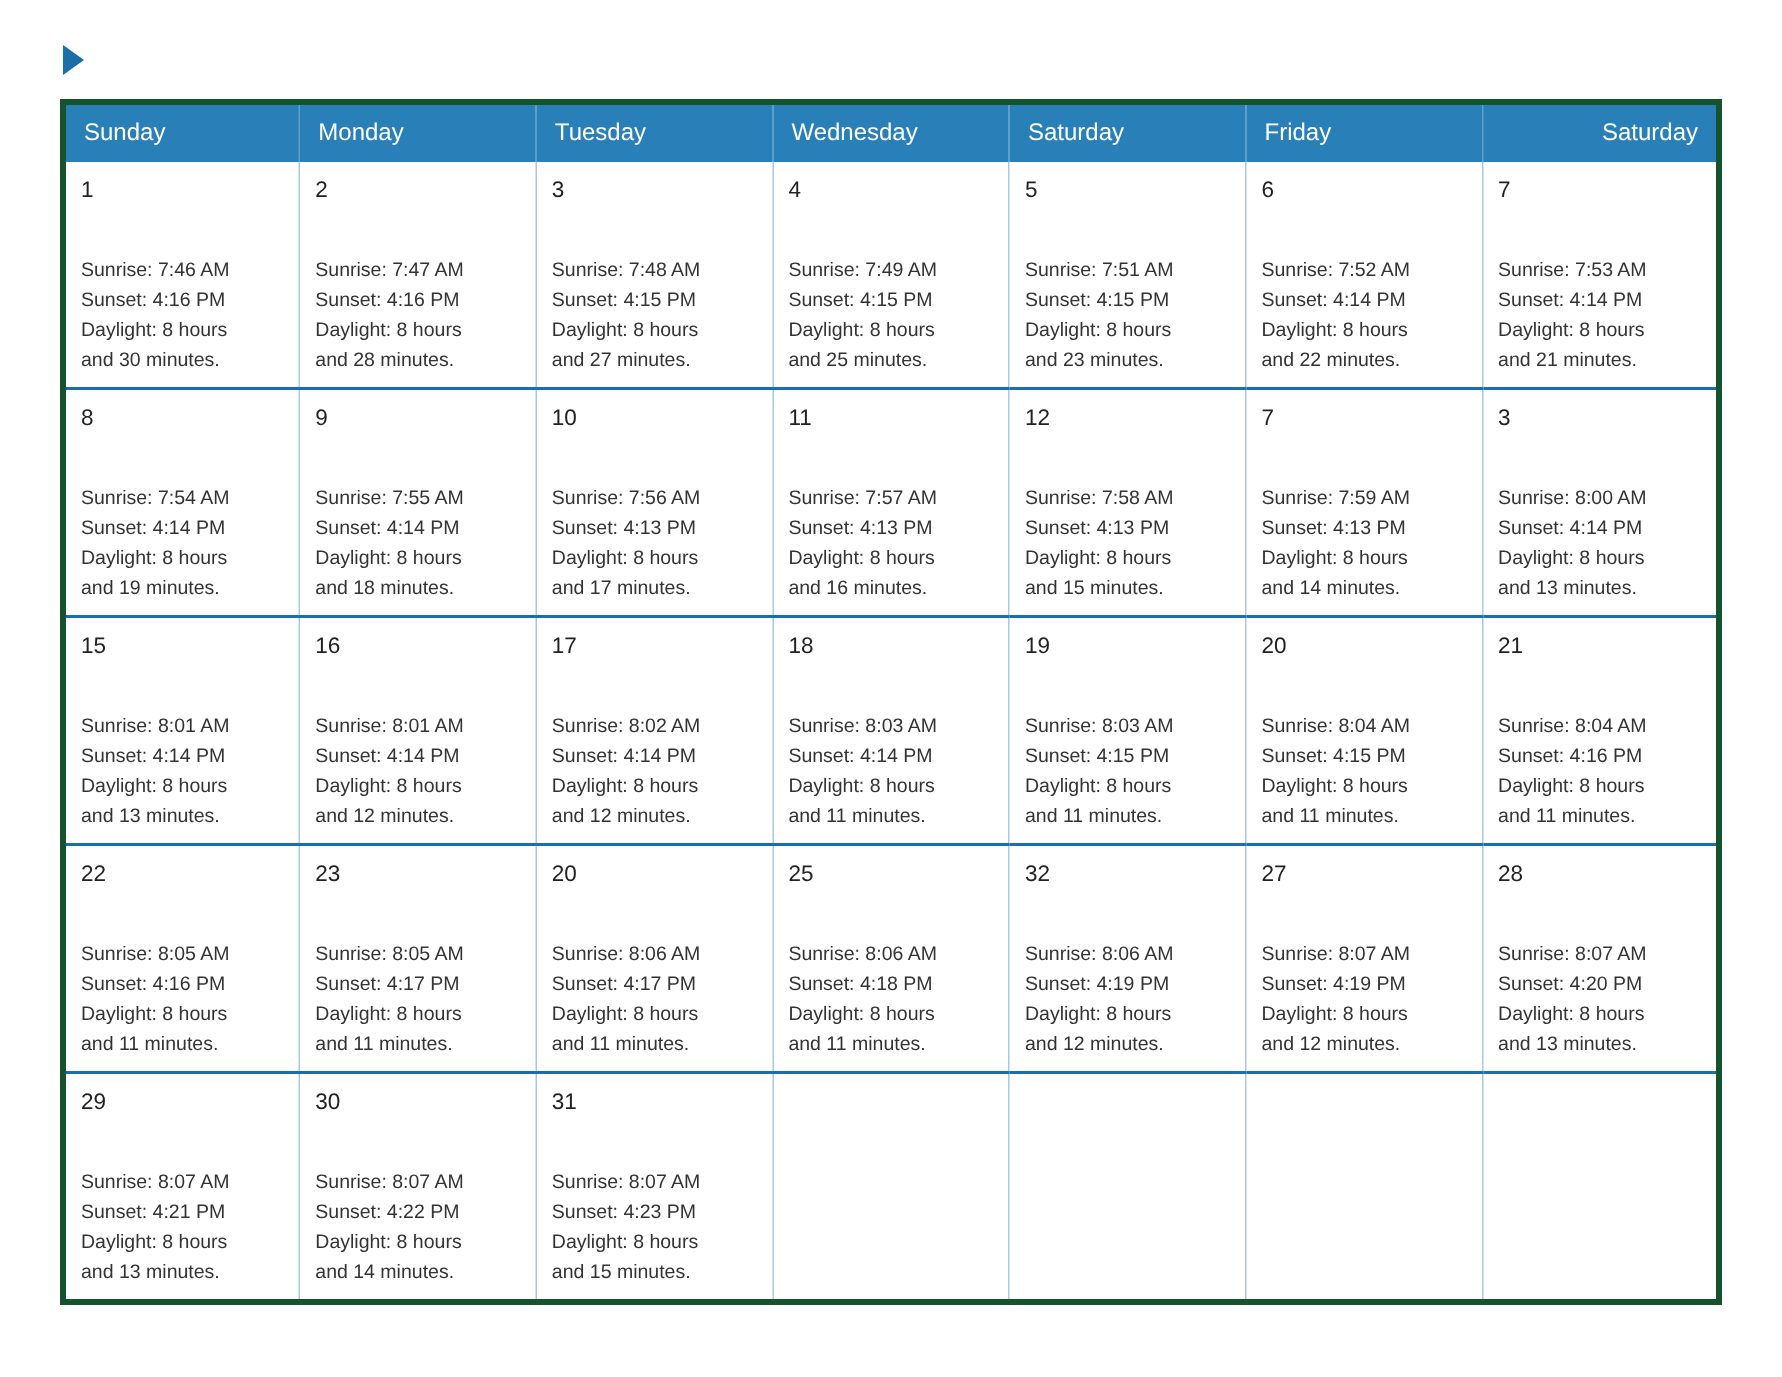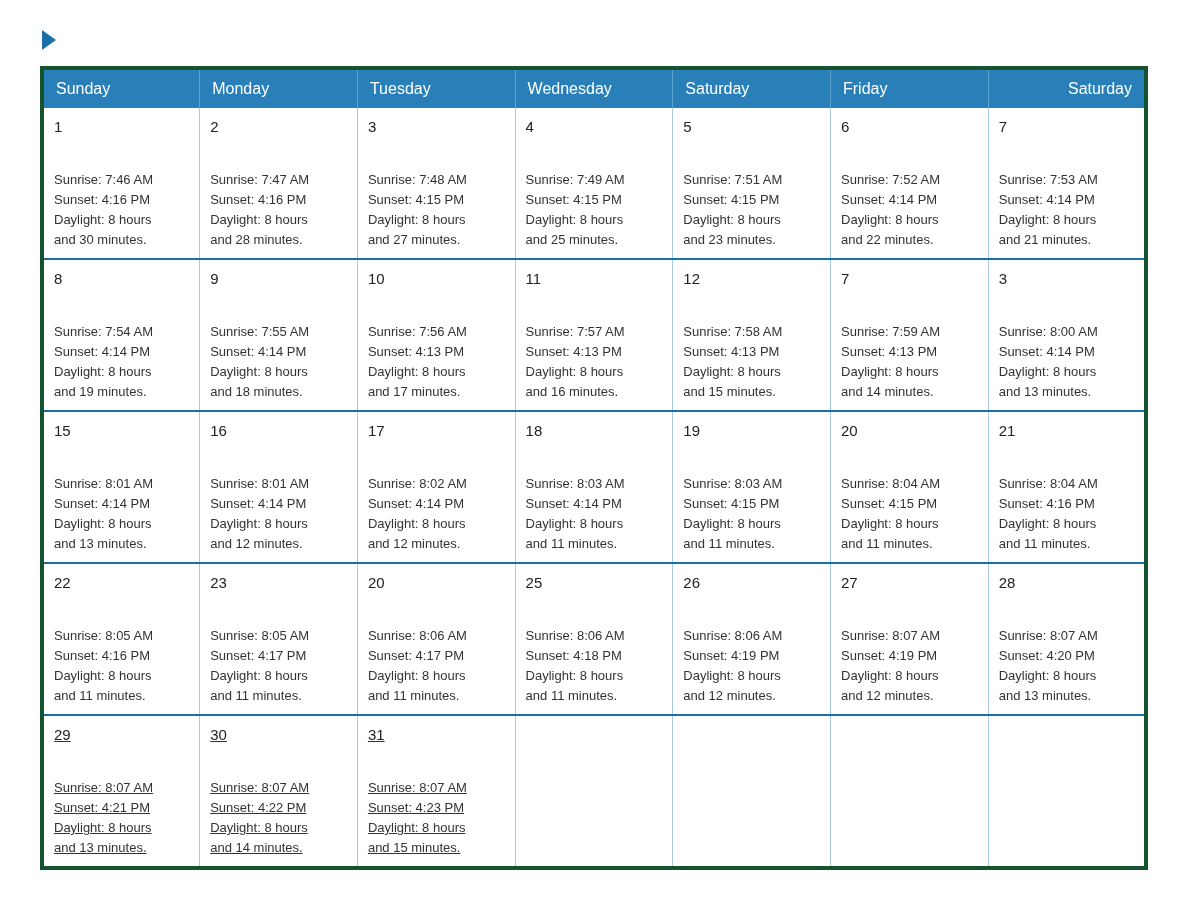--- a/index.html
+++ b/index.html
@@ -88,21 +88,20 @@
       min-height: 90px;
       font-size: 13px;
       color: #333;
       line-height: 1.5;
     }
     .calendar td:last-child {
       border-right: none;
     }
     .calendar tr:last-child td {
       border-bottom: none;
-      text-decoration: underline;
     }
     .calendar tbody tr td {
       background: #fff;
     }
     .day-number {
       font-size: 15px;
       font-weight: normal;
       color: #222;
       display: block;
       margin-bottom: 4px;
@@ -248,21 +247,21 @@
         </td>
         <td>
           <span class="day-number">20</span>
           <div class="day-info">Sunrise: 8:06 AM<br>Sunset: 4:17 PM<br>Daylight: 8 hours<br>and 11 minutes.</div>
         </td>
         <td>
           <span class="day-number">25</span>
           <div class="day-info">Sunrise: 8:06 AM<br>Sunset: 4:18 PM<br>Daylight: 8 hours<br>and 11 minutes.</div>
         </td>
         <td>
-          <span class="day-number">26</span>
+          <span class="day-number">32</span>
           <div class="day-info">Sunrise: 8:06 AM<br>Sunset: 4:19 PM<br>Daylight: 8 hours<br>and 12 minutes.</div>
         </td>
         <td>
           <span class="day-number">27</span>
           <div class="day-info">Sunrise: 8:07 AM<br>Sunset: 4:19 PM<br>Daylight: 8 hours<br>and 12 minutes.</div>
         </td>
         <td>
           <span class="day-number">28</span>
           <div class="day-info">Sunrise: 8:07 AM<br>Sunset: 4:20 PM<br>Daylight: 8 hours<br>and 13 minutes.</div>
         </td>

